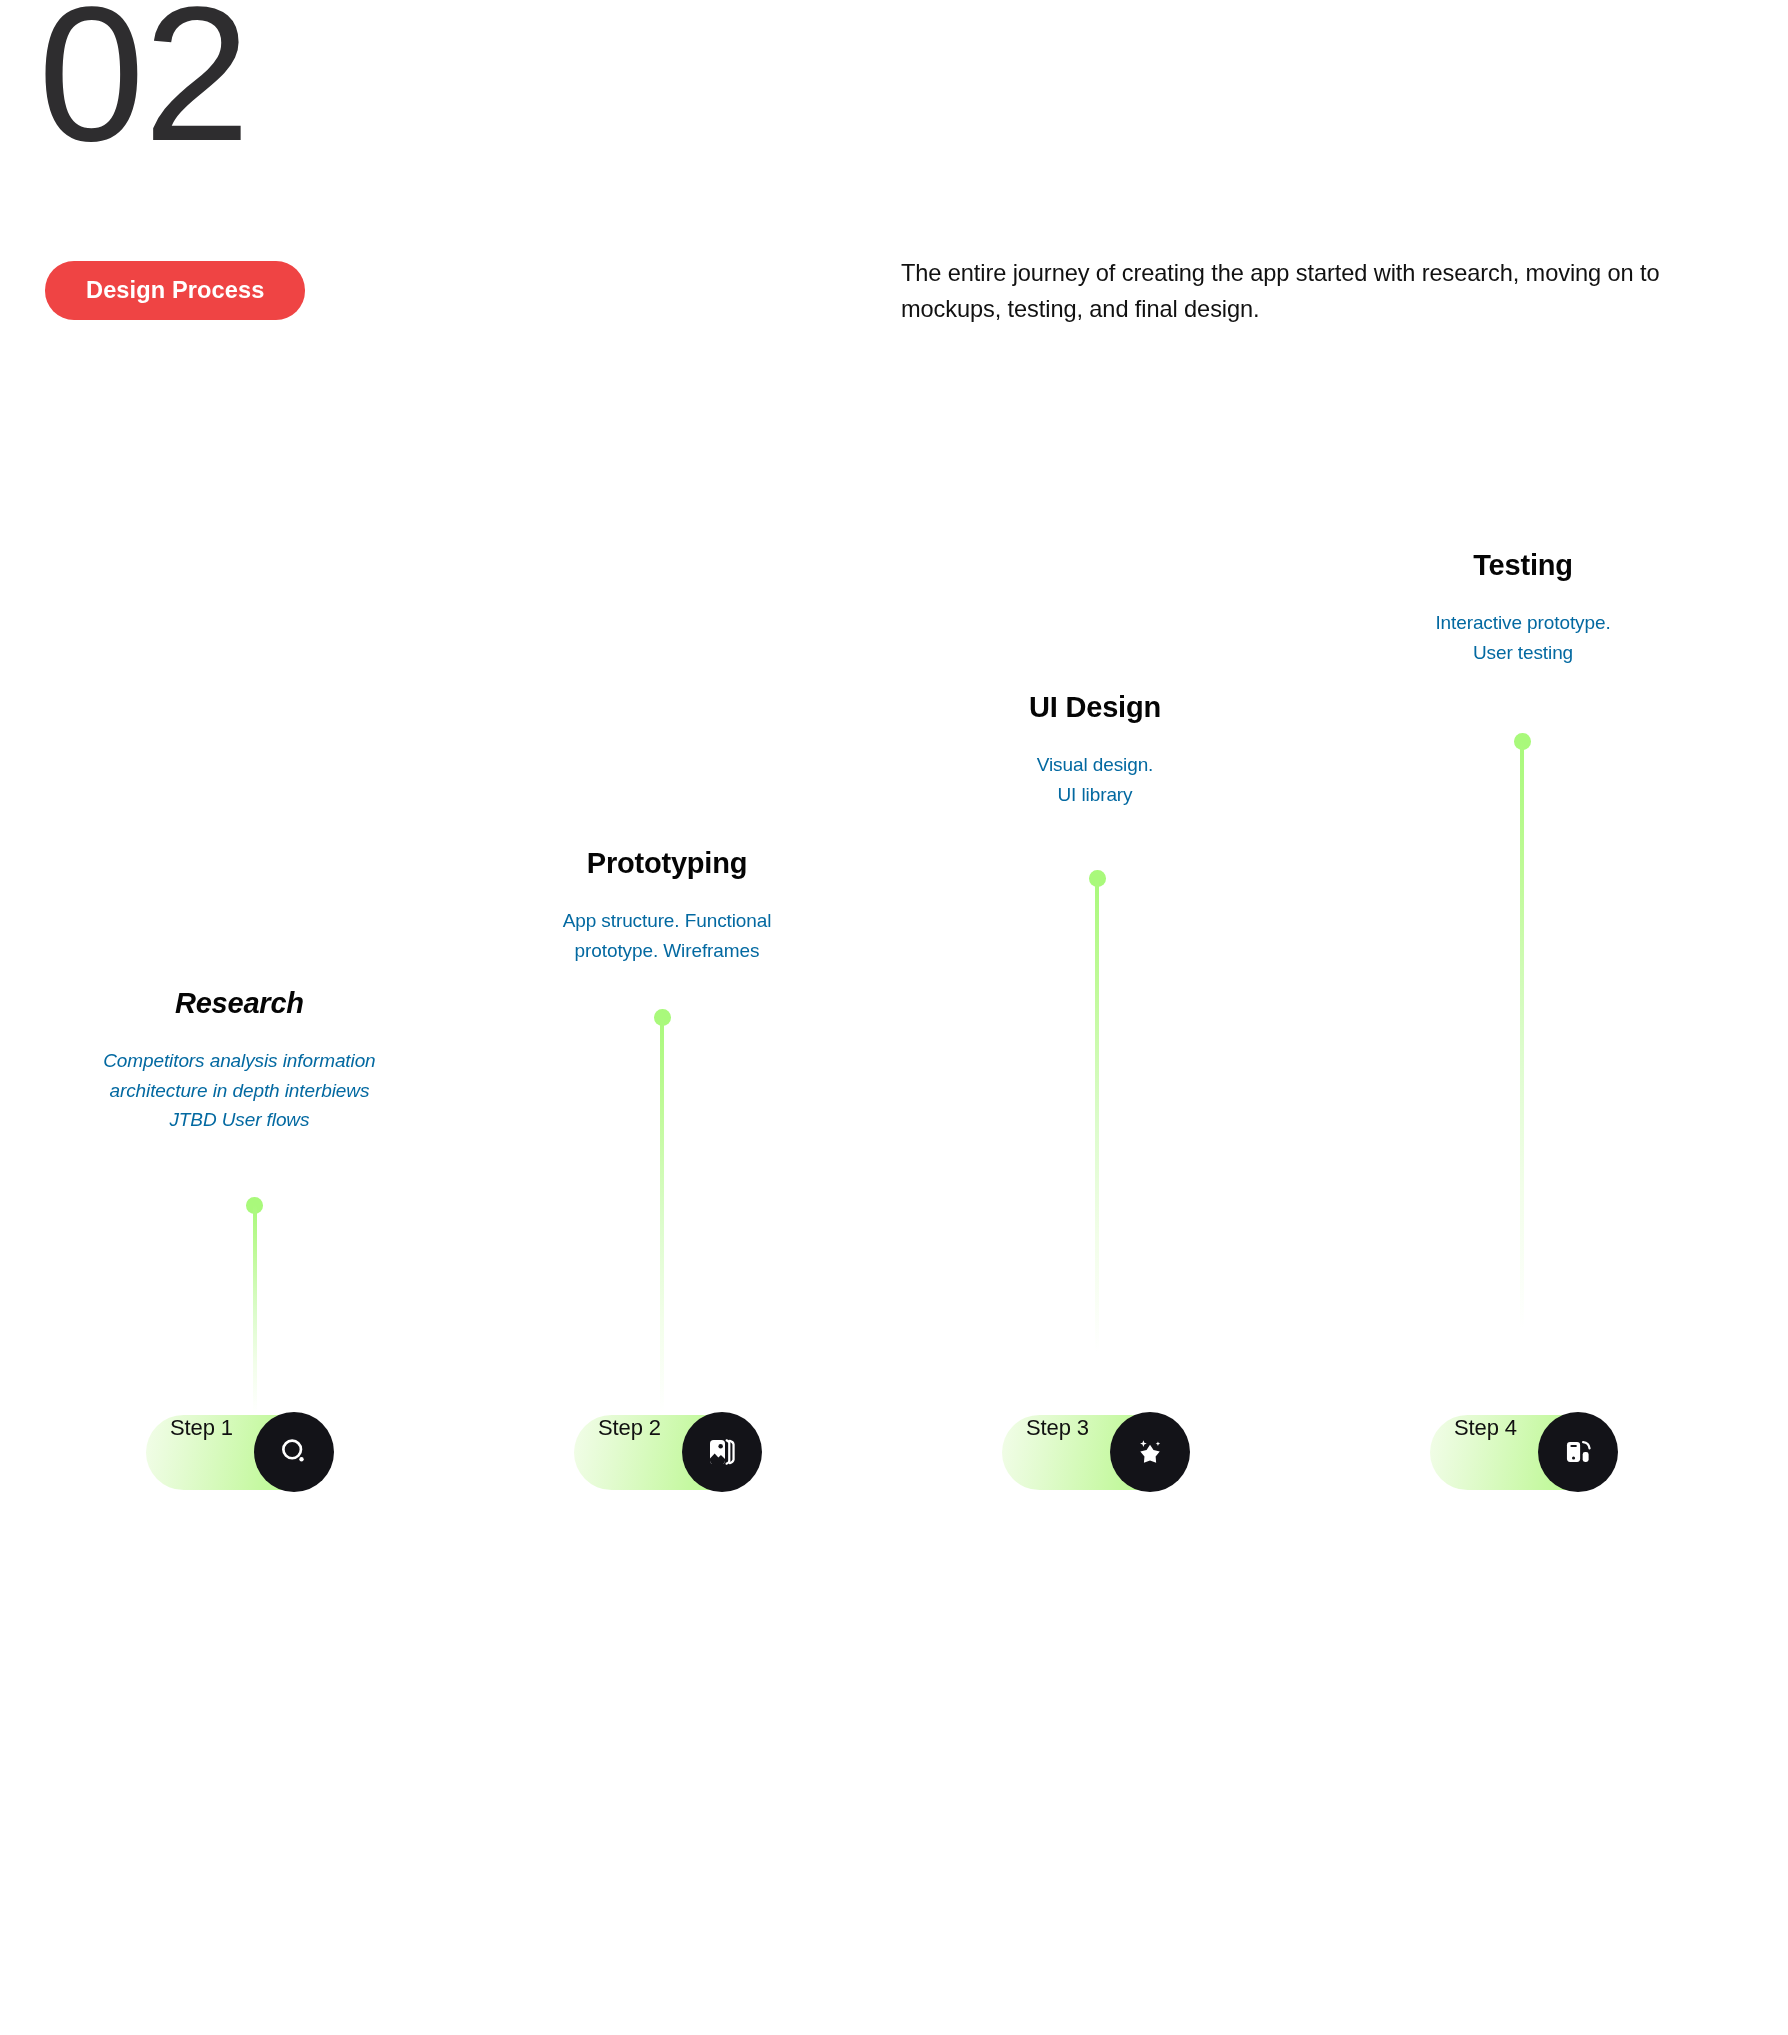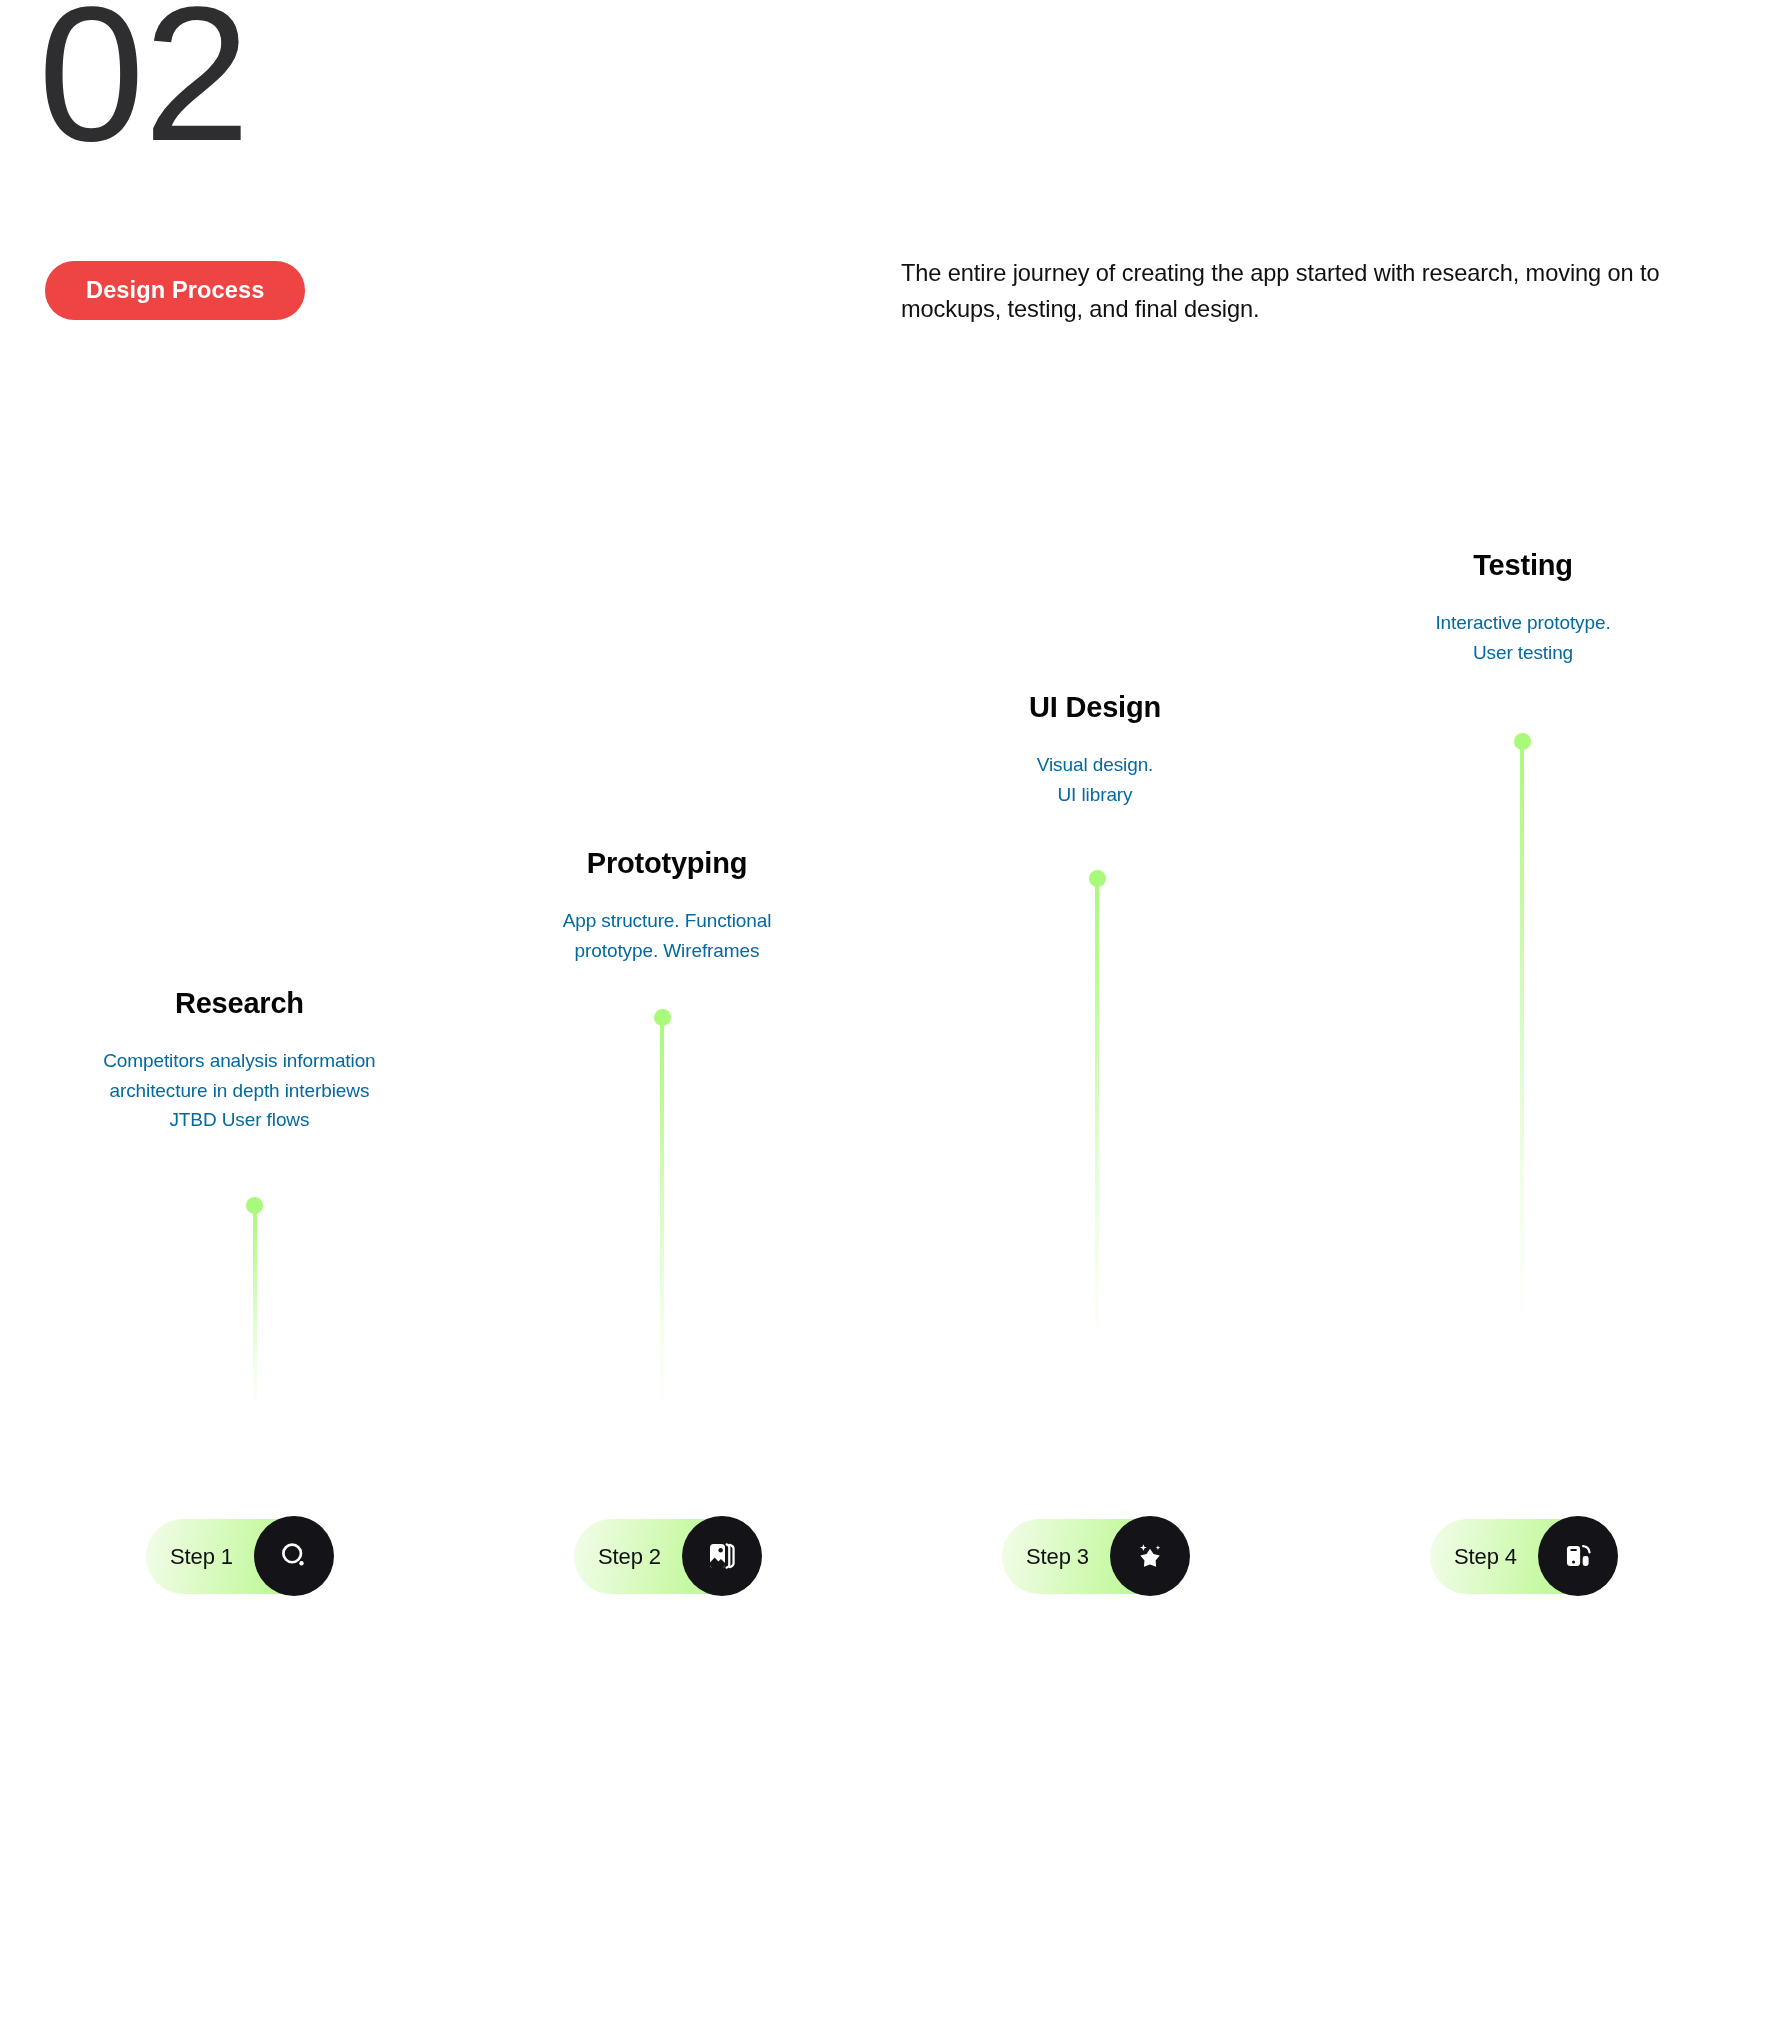--- a/index.html
+++ b/index.html
@@ -114,27 +114,26 @@
     left: 6.4px;
     top: 8.3px;
     width: 3.8px;
     background: linear-gradient(to bottom, #a9f97b 0%, #bffa97 22%, #dcfccb 52%, #f2fee9 76%, rgba(255,255,255,0) 100%);
     border-radius: 1.9px;
   }
 
   
   .pill {
     position: absolute;
-    top: 1519px;
+    top: 1415px;
     height: 75px;
     width: 185px;
     border-radius: 38px;
     background: linear-gradient(100deg, #f2fde9 0%, #e2fbcf 24%, #caf9a8 58%, #a9f97b 100%);
     display: flex;
-    align-items: center;
     justify-content: flex-start;
     padding-left: 24px;
   }
 
   .pill-label {
     font-size: 22px;
     font-weight: 500;
     color: #111111;
     letter-spacing: -0.1px;
   }
@@ -160,21 +159,21 @@
 
 <div class="badge">
   <span>Design Process</span>
 </div>
 
 <div class="intro">The entire journey of creating the app started with research, moving on to mockups, testing, and final design.</div>
 
 <div class="timeline">
 
   <div class="step" style="left:22.4px;">
-    <div class="step-text" style="top:986px;">
+    <div class="step-text" style="top:986px;font-style:italic;">
       <div class="step-title">Research</div>
       <div class="step-desc">Competitors analysis information
 architecture in depth interbiews
 JTBD User flows</div>
     </div>
     <div class="stem" style="left:224px; top:1197px;">
       <div class="dot"></div>
       <div class="line" style="height:208px;"></div>
     </div>
   </div>

